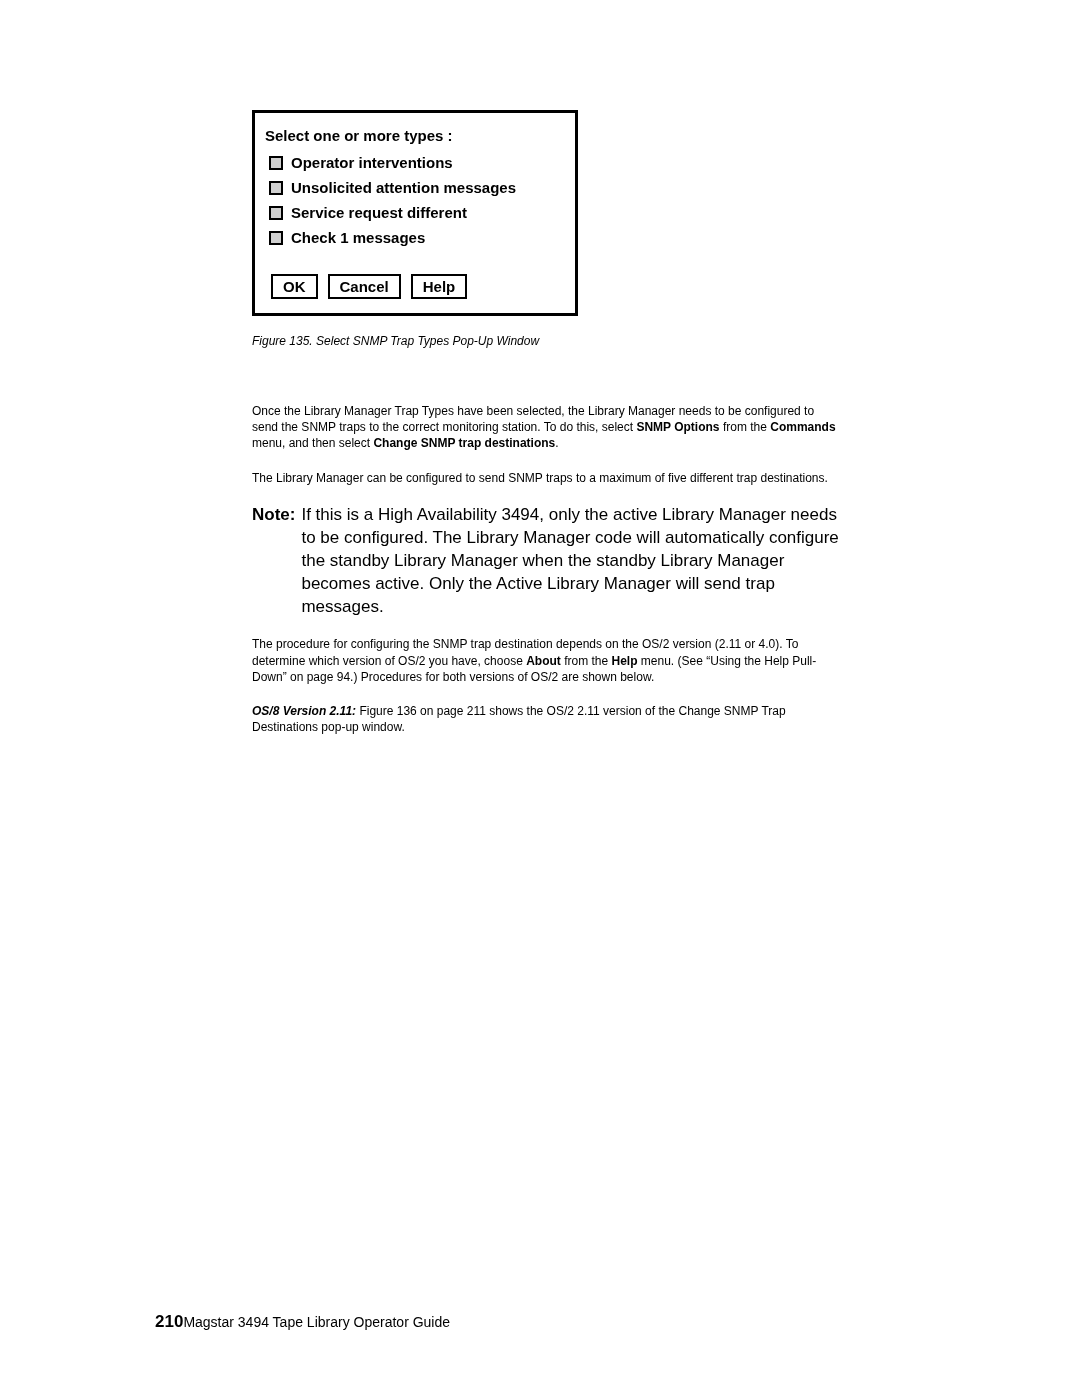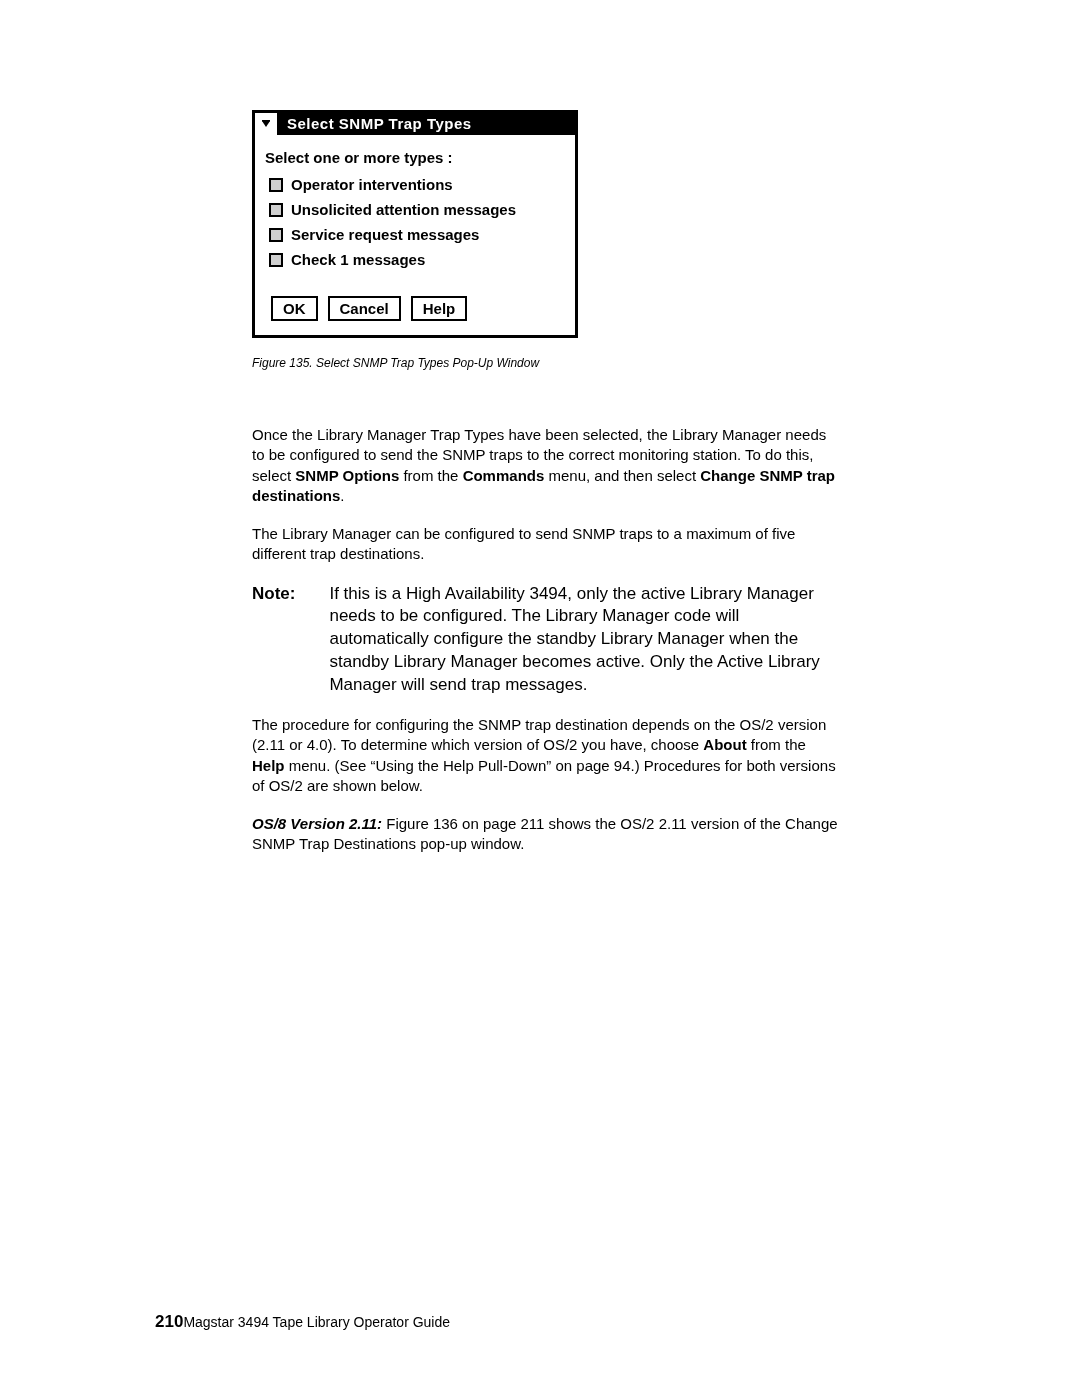--- a/index.html
+++ b/index.html
@@ -94,30 +94,29 @@
     font-size: 12px;
     margin: 0 0 55px 0;
   }
   .section-heading {
     font-family: Arial, Helvetica, sans-serif;
     font-weight: bold;
     font-size: 20px;
     margin: 0 0 22px 0;
   }
   .para {
-    font-size: 15px;
+    font-size: 12px;
     line-height: 1.35;
     margin: 0 0 18px 0;
   }
   .note-block {
     font-size: 17px;
     line-height: 1.35;
     margin: 0 0 18px 0;
     display: flex;
-    gap: 28px;
   }
   .note-label {
     font-weight: bold;
     flex: 0 0 auto;
     margin-right: 6px;
   }
   .note-body {
     flex: 1;
   }
   .inline-bold { font-weight: bold; }
@@ -135,43 +134,34 @@
     font-size: 17px;
     margin-right: 0;
   }
 </style>
 </head>
 <body>
 
 <div class="content-area">
 
   <div class="dialog">
-    <div class="titlebar">
-      <div class="sysmenu">
-        <svg width="12" height="12" viewBox="0 0 12 12">
-            <path d="M2 3 L10 3 L6 9 Z" fill="#000"></path>
-            <rect x="2" y="2" width="8" height="1.5" fill="#000"></rect>
-          </svg>
-      </div>
-      <div class="title-text">Select SNMP Trap Types</div>
-    </div>
     <div class="dialog-body">
       <div class="instruction">Select one or more types :</div>
 
       <div class="option-row">
         <span class="checkbox"></span>
         <span>Operator interventions</span>
       </div>
       <div class="option-row">
         <span class="checkbox"></span>
         <span>Unsolicited attention messages</span>
       </div>
       <div class="option-row">
         <span class="checkbox"></span>
-        <span>Service request messages</span>
+        <span>Service request different</span>
       </div>
       <div class="option-row">
         <span class="checkbox"></span>
         <span>Check 1 messages</span>
       </div>
 
       <div class="button-row">
         <button class="os2-button">OK</button>
         <button class="os2-button">Cancel</button>
         <button class="os2-button">Help</button>

